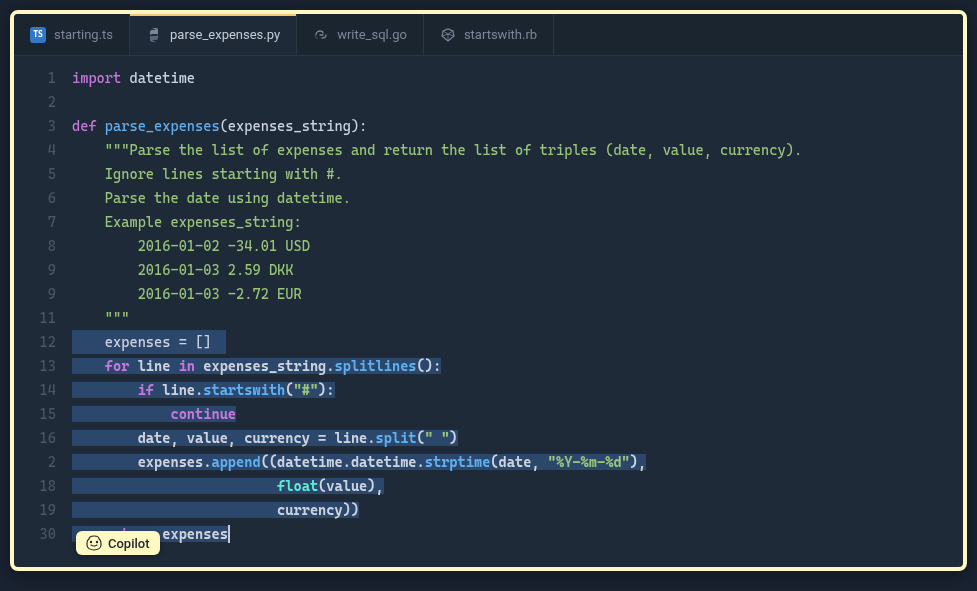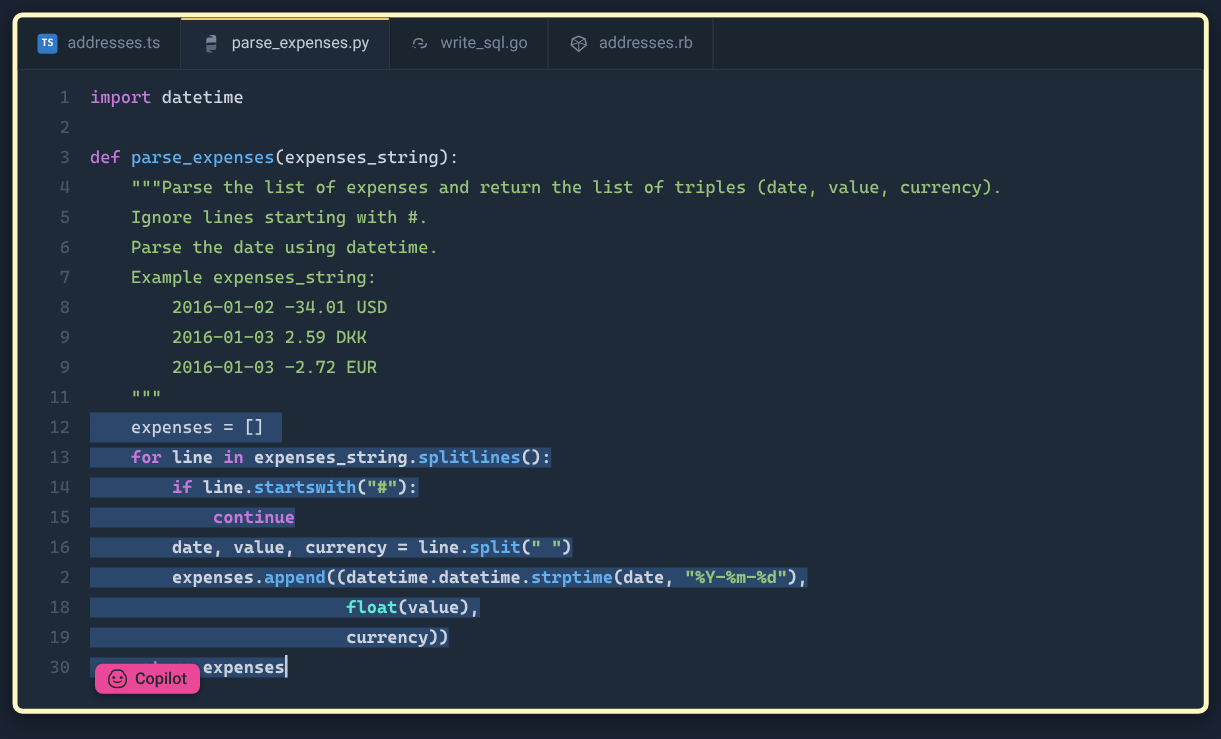--- a/index.html
+++ b/index.html
@@ -109,21 +109,21 @@
   .kw-return { color: #c678dd; }
   .fn        { color: #61afef; }
   .id        { color: #cdd3de; text-align: center; }
   .str       { color: #98c379; }
   .punct     { color: #cdd3de; }
   .builtin   { color: #5eead4; }
   .copilot-btn {
     position: absolute;
     left: 62px;
     bottom: 12px;
-    background: #ec4899;
+    background: #fef9c3;
     color: #24292e;
     border-radius: 6px;
     padding: 4px 10px;
     font-family: -apple-system, 'Segoe UI', Roboto, sans-serif;
     font-size: 13px;
     font-weight: 500;
     display: flex;
     align-items: center;
     gap: 6px;
     box-shadow: 0 2px 6px rgba(0,0,0,0.3);
@@ -141,21 +141,21 @@
     margin-bottom: 2px;
   }
 </style>
 </head>
 <body>
 
 <div class="window">
   <div class="tabbar" id="tabbar">
       <div class="tab">
         <span class="tab-icon icon-ts">TS</span>
-        <span>addresses.ts</span>
+        <span>starting.ts</span>
       </div>
       <div class="tab active">
         <span class="tab-icon icon-py">
           <svg width="16" height="16" viewBox="0 0 16 16">
             <path d="M6 1 L10 1 Q12 1 12 3 L12 7 L6 7 Q4 7 4 9 L4 5 Q4 3 6 3 L10 3" fill="#7a8699"></path>
             <path d="M10 15 L6 15 Q4 15 4 13 L4 9 L10 9 Q12 9 12 7 L12 11 Q12 13 10 13 L6 13" fill="#5a6678"></path>
           </svg>
         </span>
         <span>parse_expenses.py</span>
       </div>
@@ -169,21 +169,21 @@
         </span>
         <span>write_sql.go</span>
       </div>
       <div class="tab">
         <span class="tab-icon icon-rb">
           <svg width="16" height="16" viewBox="0 0 16 16">
             <path d="M3 4 L8 2 L13 4 L14 9 L8 14 L2 9 Z" fill="none" stroke="#7a8699" stroke-width="1.2"></path>
             <path d="M3 4 L8 7 L13 4 M8 7 L8 14 M8 7 L2 9 M8 7 L14 9" stroke="#7a8699" stroke-width="0.8" fill="none"></path>
           </svg>
         </span>
-        <span>addresses.rb</span>
+        <span>startswith.rb</span>
       </div>
     </div>
   <div class="editor">
     <div class="gutter" id="gutter">
         <div>1</div>
         <div>2</div>
         <div>3</div>
         <div>4</div>
         <div>5</div>
         <div>6</div>

